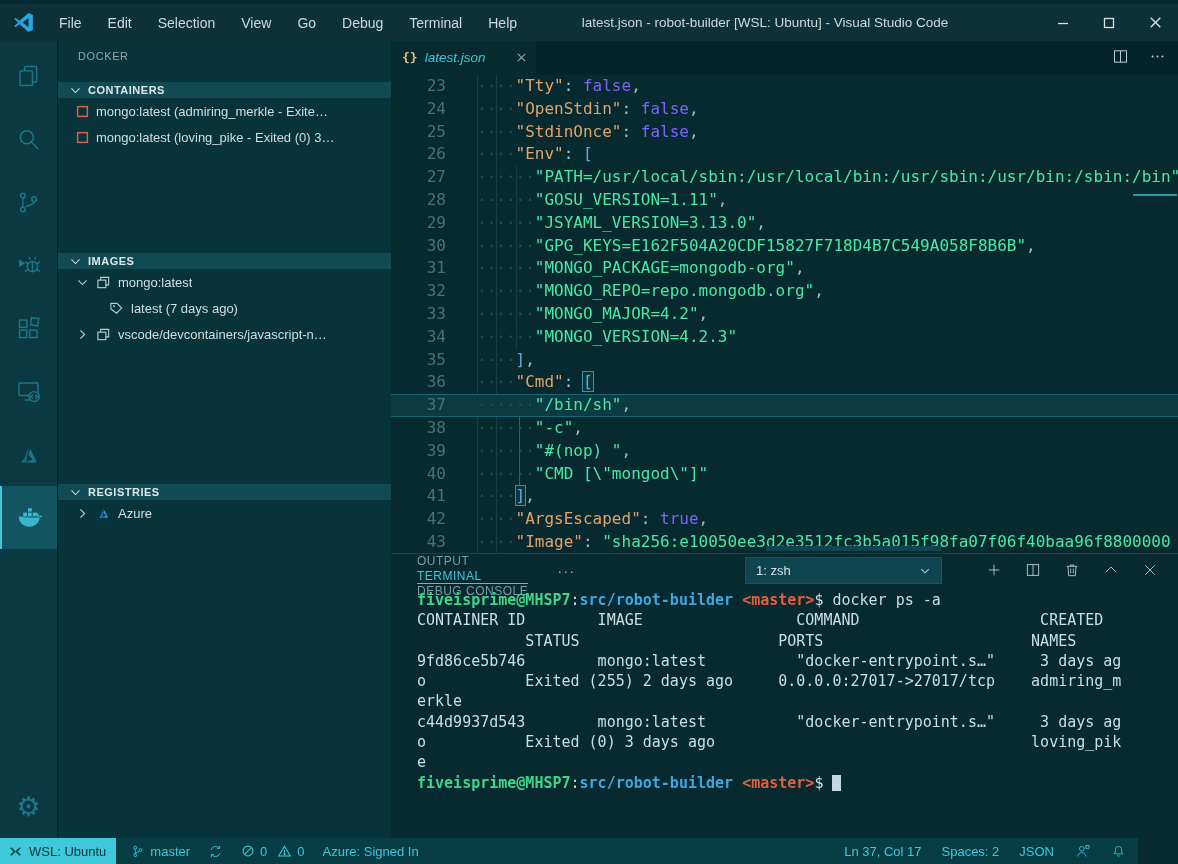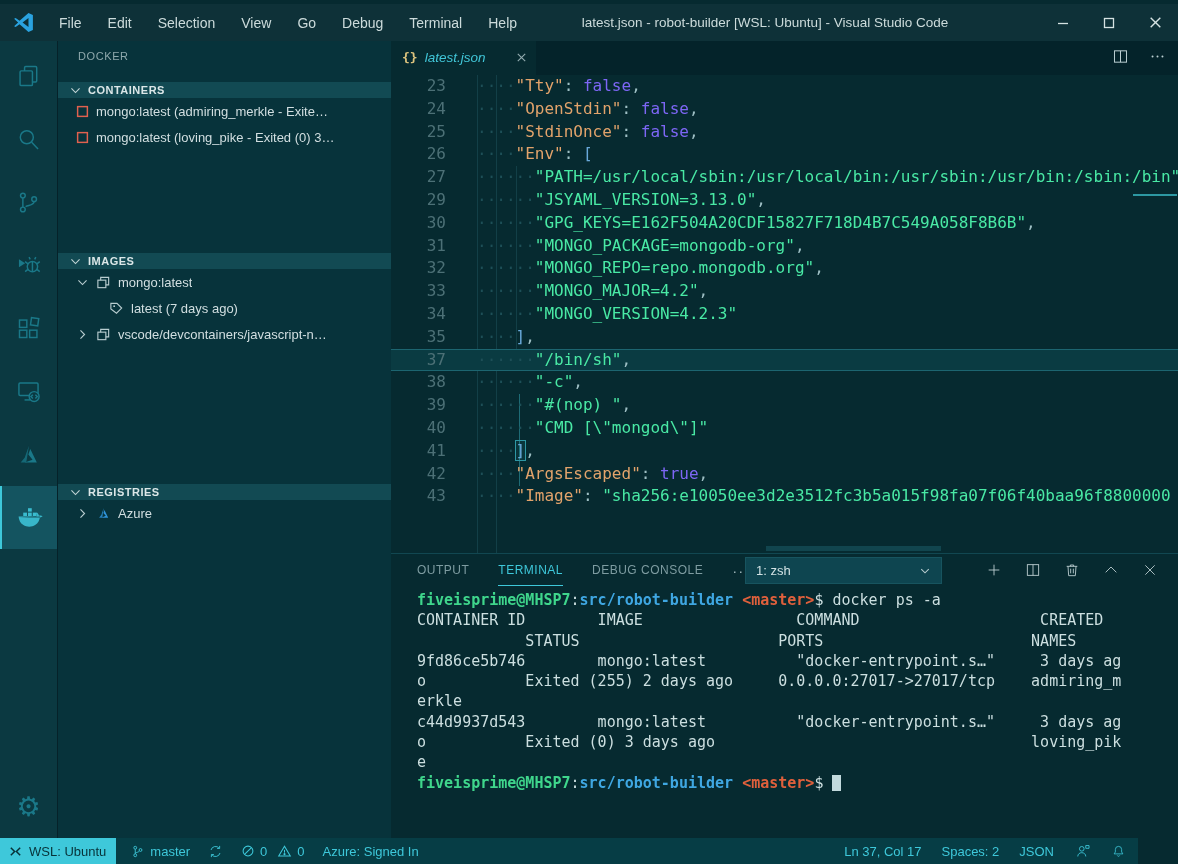--- a/index.html
+++ b/index.html
@@ -331,42 +331,44 @@
     <div class="guide" style="left:86px;  top:0; height:478px;"></div>
     <div class="guide" style="left:105px; top:0; height:478px;"></div>
     <div class="guide" style="left:125px; top:91px;  height:183px;"></div>
     <div class="guide bracket" style="left:128px; top:319px; height:92px;"></div>
     <div id="code-lines" style="position:relative;">
         <div class="code-row"><span class="gutter">23</span><span class="codetext"><span class="seg-ws">····</span><span class="seg-key">"Tty"</span><span class="seg-pun">: </span><span class="seg-kw">false</span><span class="seg-pun">,</span></span></div>
         <div class="code-row"><span class="gutter">24</span><span class="codetext"><span class="seg-ws">····</span><span class="seg-key">"OpenStdin"</span><span class="seg-pun">: </span><span class="seg-kw">false</span><span class="seg-pun">,</span></span></div>
         <div class="code-row"><span class="gutter">25</span><span class="codetext"><span class="seg-ws">····</span><span class="seg-key">"StdinOnce"</span><span class="seg-pun">: </span><span class="seg-kw">false</span><span class="seg-pun">,</span></span></div>
         <div class="code-row"><span class="gutter">26</span><span class="codetext"><span class="seg-ws">····</span><span class="seg-key">"Env"</span><span class="seg-pun">: </span><span class="seg-brk">[</span></span></div>
         <div class="code-row"><span class="gutter">27</span><span class="codetext"><span class="seg-ws">······</span><span class="seg-str">"PATH=/usr/local/sbin:/usr/local/bin:/usr/sbin:/usr/bin:/sbin:/bin"</span></span></div>
+        <div class="code-row"><span class="gutter">28</span><span class="codetext"><span class="seg-ws">······</span><span class="seg-str">"GOSU_VERSION=1.11"</span><span class="seg-pun">,</span></span></div>
         <div class="code-row"><span class="gutter">29</span><span class="codetext"><span class="seg-ws">······</span><span class="seg-str">"JSYAML_VERSION=3.13.0"</span><span class="seg-pun">,</span></span></div>
         <div class="code-row"><span class="gutter">30</span><span class="codetext"><span class="seg-ws">······</span><span class="seg-str">"GPG_KEYS=E162F504A20CDF15827F718D4B7C549A058F8B6B"</span><span class="seg-pun">,</span></span></div>
         <div class="code-row"><span class="gutter">31</span><span class="codetext"><span class="seg-ws">······</span><span class="seg-str">"MONGO_PACKAGE=mongodb-org"</span><span class="seg-pun">,</span></span></div>
         <div class="code-row"><span class="gutter">32</span><span class="codetext"><span class="seg-ws">······</span><span class="seg-str">"MONGO_REPO=repo.mongodb.org"</span><span class="seg-pun">,</span></span></div>
         <div class="code-row"><span class="gutter">33</span><span class="codetext"><span class="seg-ws">······</span><span class="seg-str">"MONGO_MAJOR=4.2"</span><span class="seg-pun">,</span></span></div>
         <div class="code-row"><span class="gutter">34</span><span class="codetext"><span class="seg-ws">······</span><span class="seg-str">"MONGO_VERSION=4.2.3"</span></span></div>
         <div class="code-row"><span class="gutter">35</span><span class="codetext"><span class="seg-ws">····</span><span class="seg-brk">]</span><span class="seg-pun">,</span></span></div>
+        <div class="code-row"><span class="gutter">36</span><span class="codetext"><span class="seg-ws">····</span><span class="seg-key">"Cmd"</span><span class="seg-pun">: </span><span class="seg-brkm">[</span></span></div>
         <div class="code-row current"><span class="gutter">37</span><span class="codetext"><span class="seg-ws">······</span><span class="seg-str">"/bin/sh"</span><span class="seg-pun">,</span></span></div>
         <div class="code-row"><span class="gutter">38</span><span class="codetext"><span class="seg-ws">······</span><span class="seg-str">"-c"</span><span class="seg-pun">,</span></span></div>
         <div class="code-row"><span class="gutter">39</span><span class="codetext"><span class="seg-ws">······</span><span class="seg-str">"#(nop) "</span><span class="seg-pun">,</span></span></div>
         <div class="code-row"><span class="gutter">40</span><span class="codetext"><span class="seg-ws">······</span><span class="seg-str">"CMD [\"mongod\"]"</span></span></div>
         <div class="code-row"><span class="gutter">41</span><span class="codetext"><span class="seg-ws">····</span><span class="seg-brkm">]</span><span class="seg-pun">,</span></span></div>
         <div class="code-row"><span class="gutter">42</span><span class="codetext"><span class="seg-ws">····</span><span class="seg-key">"ArgsEscaped"</span><span class="seg-pun">: </span><span class="seg-kw">true</span><span class="seg-pun">,</span></span></div>
         <div class="code-row"><span class="gutter">43</span><span class="codetext"><span class="seg-ws">····</span><span class="seg-key">"Image"</span><span class="seg-pun">: </span><span class="seg-str">"sha256:e10050ee3d2e3512fc3b5a015f98fa07f06f40baa96f8800000</span></span></div>
       </div>
     <div class="link-underline" style="left:742px; top:119px; width:44px;"></div>
     <div class="h-scrollbar" style="left:375px; width:175px;"></div>
   </div>
 
   <div class="panel">
     <div class="panel-header">
-      <div id="panel-tabs" style="display:flex; height:32px;">
+      <div id="panel-tabs" style="display:flex; height:32px;flex-direction:column;">
           <div class="ptab">OUTPUT</div>
           <div class="ptab active">TERMINAL</div>
           <div class="ptab">DEBUG CONSOLE</div>
         </div>
       <div class="pmore">···</div>
       <div class="terminal-select">
         <span>1: zsh</span>
         <span class="sel-chev">
             <svg width="12" height="12" viewBox="0 0 16 16" stroke="currentColor" stroke-width="1.4" fill="none">
               <path d="M3 5.5 l5 5 5-5"></path>

